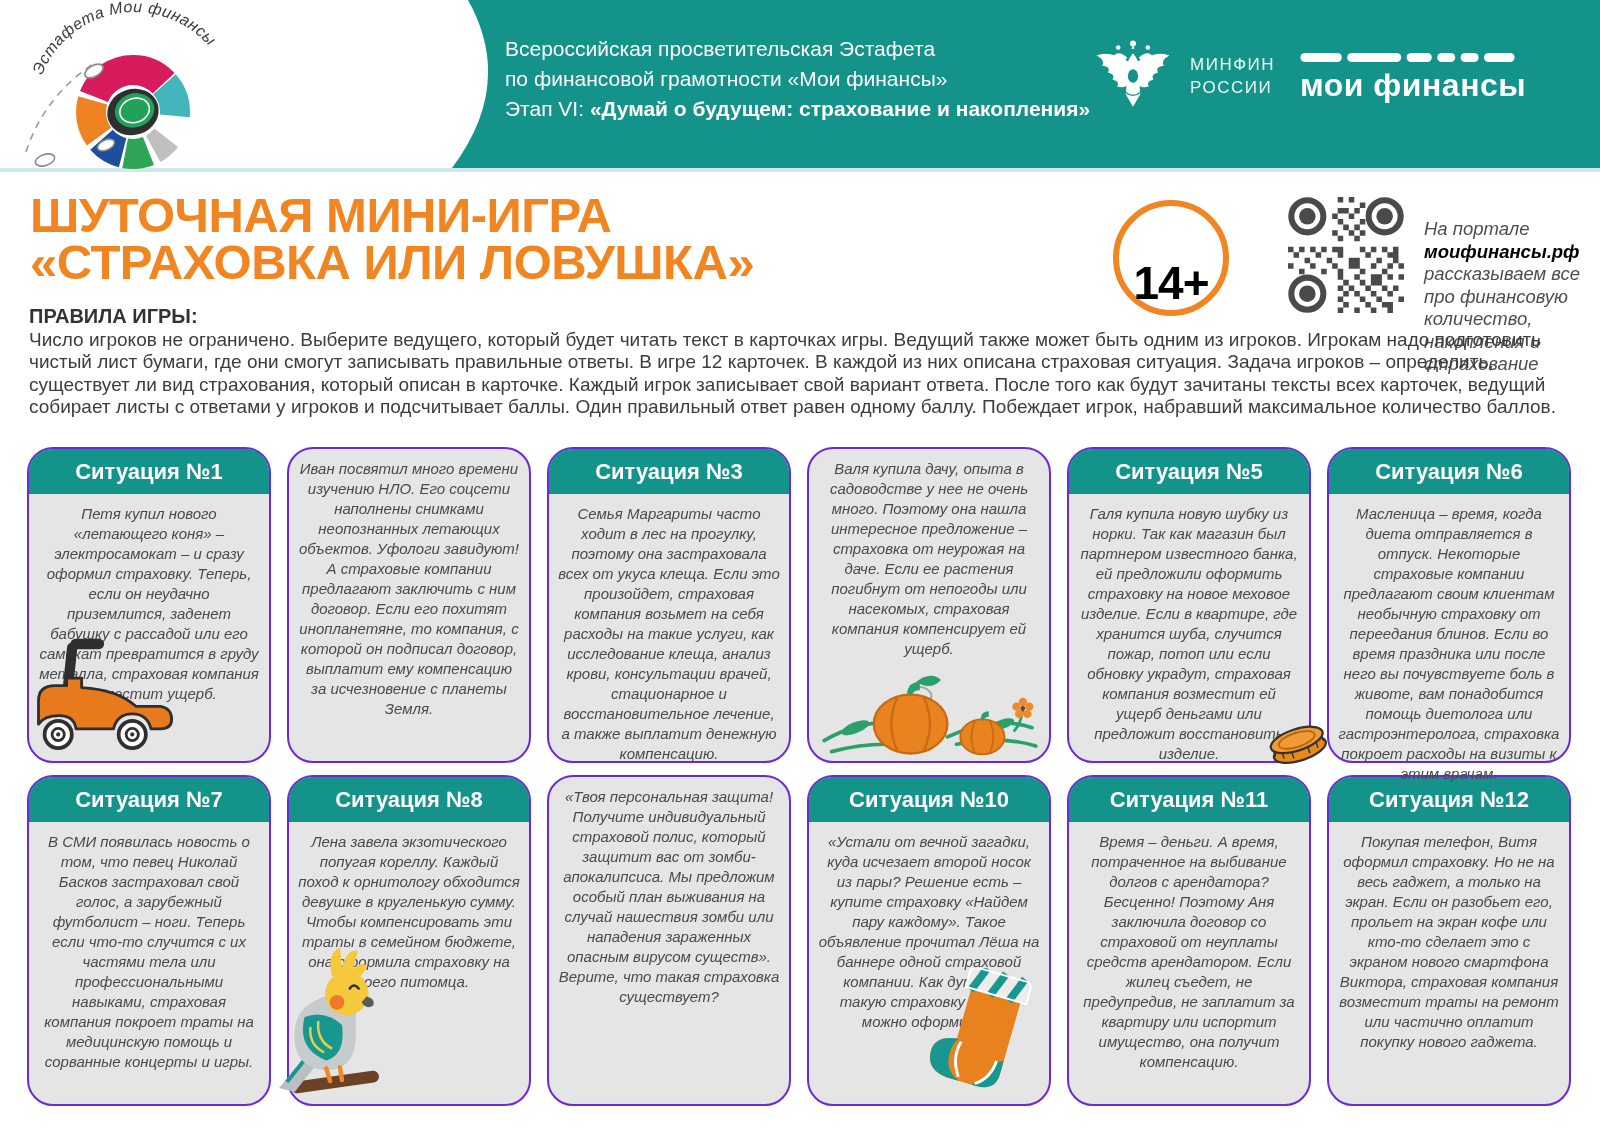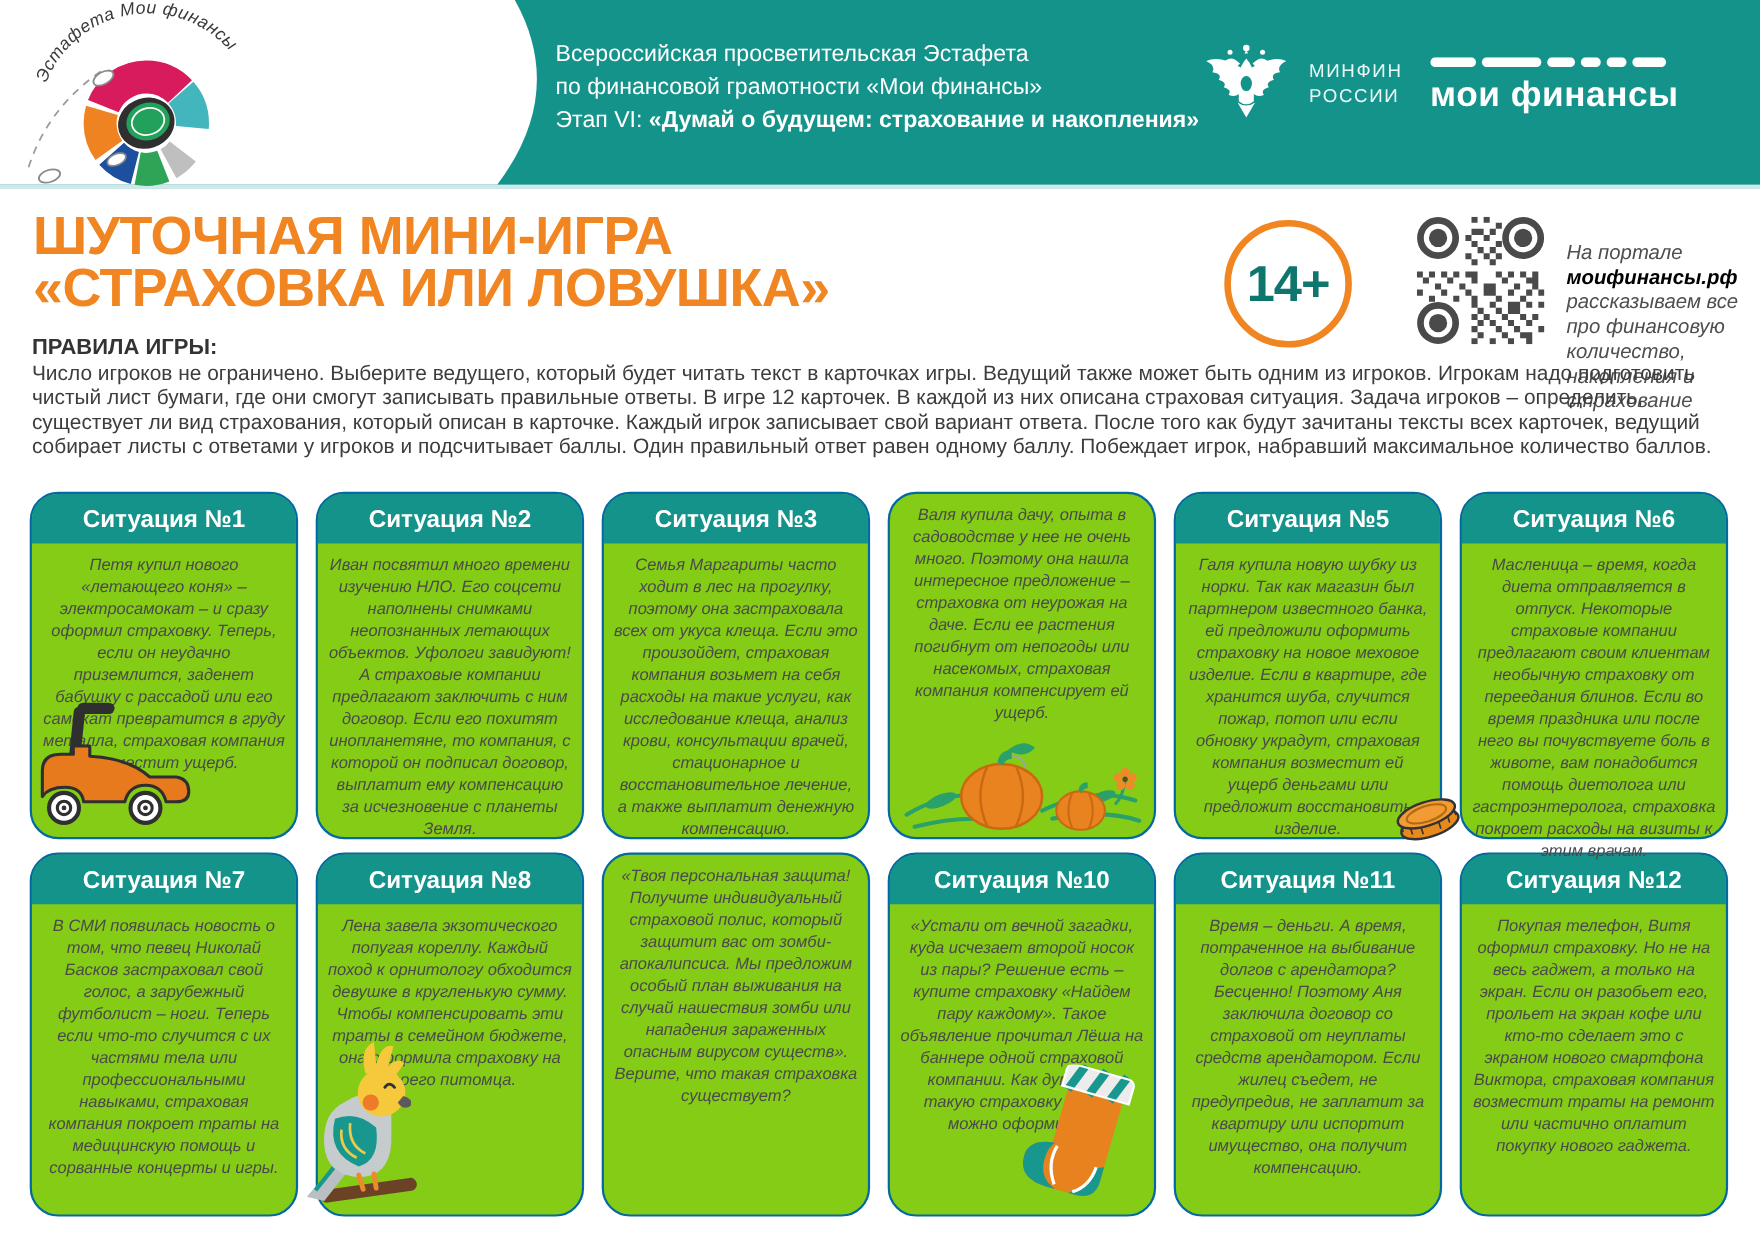--- a/index.html
+++ b/index.html
@@ -16,33 +16,33 @@
   .hdr-text .b{font-weight:700;}
   .logo-wrap{position:absolute;left:8px;top:0px;}
   .minfin{position:absolute;left:1092px;top:38px;display:flex;align-items:center;gap:16px;color:#fff;}
   .minfin-name{font-size:17px;letter-spacing:1.5px;line-height:23px;color:#eafaf8;}
   .brand{position:absolute;left:1300px;top:48px;color:#fff;}
   .brand-name{font-size:32px;font-weight:700;letter-spacing:0.5px;margin-top:1px;}
   
   .page-title{position:absolute;left:30px;top:192px;color:#F08521;font-weight:700;
       font-size:49px;line-height:47px;letter-spacing:-0.5px;}
   .age{position:absolute;left:1113px;top:200px;width:104px;height:104px;border:6px solid #F08521;
-      border-radius:50%;display:flex;align-items:center;justify-content:center;
-      color:#0f766e;font-size:46px;font-weight:700;letter-spacing:-1px;}
+      border-radius:50%;display:flex;align-items:flex-end;justify-content:center;
+      color:#000000;font-size:46px;font-weight:700;letter-spacing:-1px;}
   .qr{position:absolute;left:1288px;top:197px;}
   .qr-note{position:absolute;left:1424px;top:194px;width:165px;font-style:italic;
       font-size:18.5px;line-height:22.5px;color:#4e4e4e;margin-top:24px;}
   .qr-note .link{color:#000000;font-weight:700;}
   
   .rules-h{position:absolute;left:29px;top:305px;font-size:20px;font-weight:700;color:#333333;}
   .rules-t{position:absolute;left:29px;top:329px;width:1548px;font-size:19px;line-height:22.3px;color:#3d3d3d;}
   
   .cards{position:absolute;left:27px;top:447px;width:1546px;display:grid;
       grid-template-columns:repeat(6,244px);grid-template-rows:316px 331px;column-gap:16px;row-gap:12px;}
-  .card{position:relative;border:2px solid #0369a1;border-radius:26px;background:#84cc16;}
+  .card{position:relative;border:2px solid #6d28d9;border-radius:26px;background:#e5e5e5;}
   .card-h{background:#14938B;border-radius:23px 23px 0 0;height:45px;display:flex;
       align-items:center;justify-content:center;color:#fff;font-size:22px;font-weight:700;}
   .card-b{padding:10px 9px 0 9px;font-size:15px;line-height:20px;color:#4a4a4a;
       font-style:italic;text-align:center;position:relative;z-index:1;}
   .illu{position:absolute;z-index:2;pointer-events:none;}
   .illu-scooter{left:2px;bottom:4px;}
   .illu-pumpkins{left:6px;bottom:2px;}
   .illu-coins{right:-30px;bottom:-10px;z-index:3;}
   .illu-parrot{left:-14px;bottom:4px;}
   .illu-sock{right:6px;bottom:-2px;}
@@ -182,21 +182,20 @@
         <circle cx="29" cy="106" r="6.5" stroke-width="3"></circle>
         <circle cx="29" cy="106" r="1.8" fill="#2f2f2f"></circle>
         <circle cx="108" cy="106" r="14.5" stroke-width="4"></circle>
         <circle cx="108" cy="106" r="6.5" stroke-width="3"></circle>
         <circle cx="108" cy="106" r="1.8" fill="#2f2f2f"></circle>
       </g>
     </svg>
   </div>
 
   <div class="card">
-    <div class="card-h">Ситуация №2</div>
     <div class="card-b">Иван посвятил много времени изучению НЛО. Его соцсети наполнены снимками неопознанных летающих объектов. Уфологи завидуют! А страховые компании предлагают заключить с ним договор. Если его похитят инопланетяне, то компания, с которой он подписал договор, выплатит ему компенсацию за исчезновение с планеты Земля.</div>
   </div>
 
   <div class="card">
     <div class="card-h">Ситуация №3</div>
     <div class="card-b">Семья Маргариты часто ходит в лес на прогулку, поэтому она застраховала всех от укуса клеща. Если это произойдет, страховая компания возьмет на себя расходы на такие услуги, как исследование клеща, анализ крови, консультации врачей, стационарное и восстановительное лечение, а также выплатит денежную компенсацию.</div>
   </div>
 
   <div class="card">
     <div class="card-b">Валя купила дачу, опыта в садоводстве у нее не очень много. Поэтому она нашла интересное предложение – страховка от неурожая на даче. Если ее растения погибнут от непогоды или насекомых, страховая компания компенсирует ей ущерб.</div>

